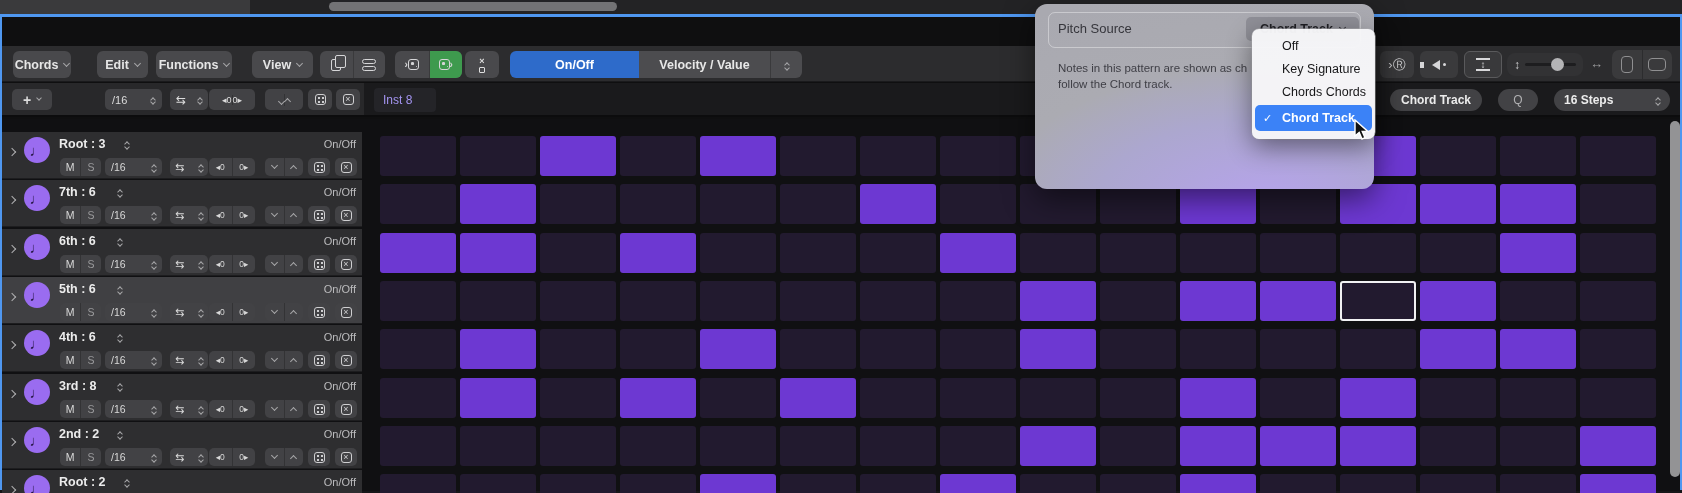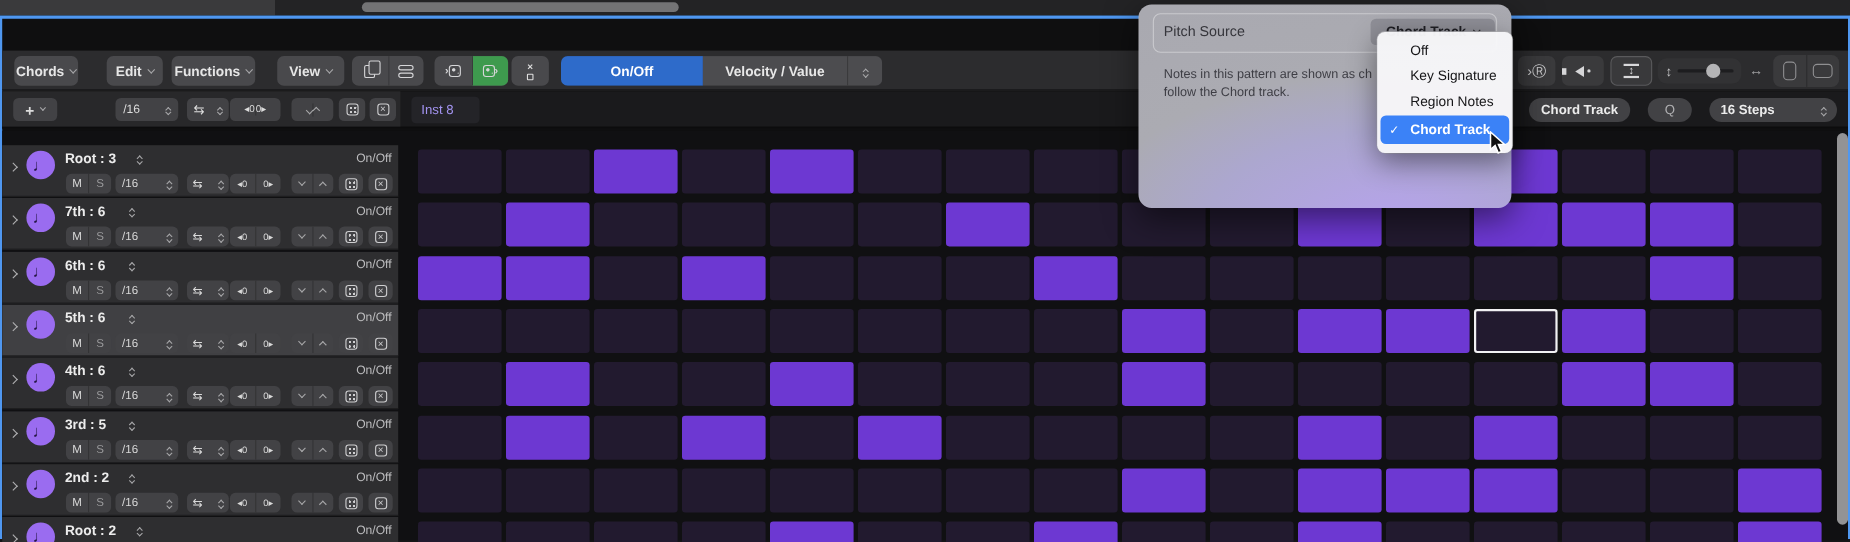--- a/index.html
+++ b/index.html
@@ -574,21 +574,21 @@
         <div class="cell" style="left: 1098px; top: 210px; background: rgb(34, 26, 47);"></div>
         <div class="cell" style="left: 1178px; top: 210px; background: rgb(34, 26, 47);"></div>
         <div class="cell" style="left: 1258px; top: 210px; background: rgb(34, 26, 47);"></div>
         <div class="cell" style="left: 1338px; top: 210px; background: rgb(34, 26, 47);"></div>
         <div class="cell" style="left: 1418px; top: 210px; background: rgb(109, 56, 210);"></div>
         <div class="cell" style="left: 1498px; top: 210px; background: rgb(109, 56, 210);"></div>
         <div class="cell" style="left: 1578px; top: 210px; background: rgb(34, 26, 47);"></div>
         <div class="hdr-row" style="top: 255px;">
           <span class="disc"></span>
      <span class="rowicon">♩</span>
-     <span class="rowlabel">3rd : 5</span>
+     <span class="rowlabel">3rd : 8</span>
      <span class="rowstep stepper2" style="left:116.1px">
             <span class="chev sm up"></span>
             <span class="chev sm"></span>
           </span>
      <span class="onoff">On/Off</span>
      <span class="ctl joined" style="left:58px;width:41px;">
         <span class="seg">M</span>
         <span class="seg dim">S</span>
           </span>
      <span class="ctl" style="left:103px;width:57px;justify-content:space-between;padding:0 6px;">
@@ -746,21 +746,21 @@
   </div>
 
   <div id="menu">
       <div class="mi">
         <span>Off</span>
       </div>
       <div class="mi">
         <span>Key Signature</span>
       </div>
       <div class="mi">
-        <span>Region Notes</span>
+        <span>Chords Chords</span>
       </div>
       <div class="mi hl">
         <span class="check">✓</span>
         <span>Chord Track</span>
       </div>
     </div>
 
   <div id="cursor">
     <svg width="19" height="22" viewBox="0 0 19 22">
         <path d="M2 1 L2 17 L6.2 13.4 L9 20 L12 18.7 L9.2 12.3 L14.6 12.1 Z" fill="#111" stroke="#fff" stroke-width="1.4"></path>

